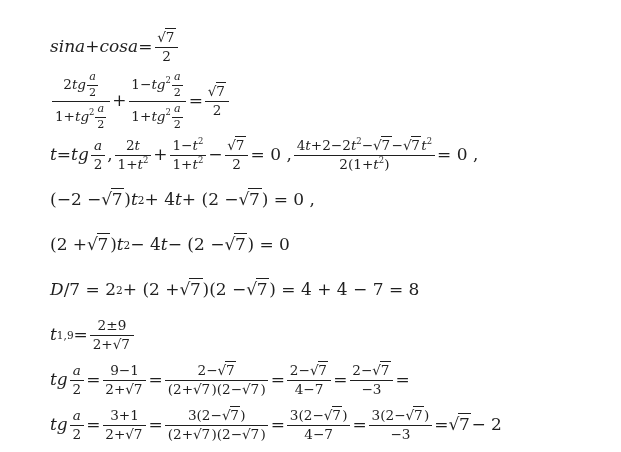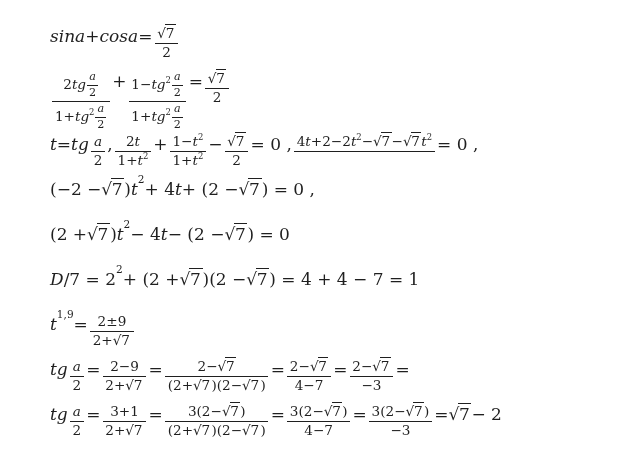--- a/index.html
+++ b/index.html
@@ -13,21 +13,21 @@
     overflow: hidden;
     font-family: "DejaVu Serif", "Liberation Serif", serif;
     color: #1f1f1f;
   }
   .page {
     padding: 26px 0 0 50px;
   }
   .math-line {
     min-height: 42px;
     display: flex;
-    align-items: flex-start;
+    align-items: center;
     margin-bottom: 3px;
     font-size: 17px;
     white-space: nowrap;
     line-height: 1.25;
   }
   i { font-style: italic; }
   .tx { }
   .frac {
     display: inline-block;
     text-align: center;
@@ -112,20 +112,21 @@
           <span class="den"><span class="tx">1+</span><i class="tx">t</i><sup><span class="tx">2</span></sup></span>
         </span>
         <span class="tx"> − </span>
         <span class="frac">
           <span class="num"><span class="sqrt"><span class="radical">√</span><span class="radicand"><span class="tx">7</span></span></span></span>
           <span class="den"><span class="tx">2</span></span>
         </span>
         <span class="tx"> = 0  ,  </span>
         <span class="frac">
           <span class="num"><span class="tx">4</span><i class="tx">t</i><span class="tx">+2−2</span><i class="tx">t</i><sup><span class="tx">2</span></sup><span class="tx">−</span><span class="sqrt"><span class="radical">√</span><span class="radicand"><span class="tx">7</span></span></span><span class="tx">−</span><span class="sqrt"><span class="radical">√</span><span class="radicand"><span class="tx">7</span></span></span><i class="tx">t</i><sup><span class="tx">2</span></sup></span>
+          <span class="den"><span class="tx">2(1+</span><i class="tx">t</i><sup><span class="tx">2</span></sup><span class="tx">)</span></span>
         </span>
         <span class="tx"> = 0 ,</span>
       </div>
       <div class="math-line">
         <span class="tx">(−2 − </span>
         <span class="sqrt"><span class="radical">√</span><span class="radicand"><span class="tx">7</span></span></span>
         <span class="tx">)</span>
         <i class="tx">t</i>
         <sup><span class="tx">2</span></sup>
         <span class="tx"> + 4</span>
@@ -147,40 +148,40 @@
         <span class="tx">) = 0</span>
       </div>
       <div class="math-line">
         <i class="tx">D</i>
         <span class="tx">/7 = 2</span>
         <sup><span class="tx">2</span></sup>
         <span class="tx"> + (2 + </span>
         <span class="sqrt"><span class="radical">√</span><span class="radicand"><span class="tx">7</span></span></span>
         <span class="tx">)(2 − </span>
         <span class="sqrt"><span class="radical">√</span><span class="radicand"><span class="tx">7</span></span></span>
-        <span class="tx">) = 4 + 4 − 7 = 1</span>
+        <span class="tx">) = 4 + 4 − 7 = 8</span>
       </div>
       <div class="math-line">
         <i class="tx">t</i>
         <sub><span class="tx">1,9</span></sub>
         <span class="tx"> = </span>
         <span class="frac">
           <span class="num"><span class="tx">2±9</span></span>
           <span class="den"><span class="tx">2+</span><span class="sqrt"><span class="radical">√</span><span class="radicand"><span class="tx">7</span></span></span></span>
         </span>
       </div>
       <div class="math-line">
         <i class="tx">tg</i>
         <span class="frac">
           <span class="num"><i class="tx">a</i></span>
           <span class="den"><span class="tx">2</span></span>
         </span>
         <span class="tx"> = </span>
         <span class="frac">
-          <span class="num"><span class="tx">2−9</span></span>
+          <span class="num"><span class="tx">9−1</span></span>
           <span class="den"><span class="tx">2+</span><span class="sqrt"><span class="radical">√</span><span class="radicand"><span class="tx">7</span></span></span></span>
         </span>
         <span class="tx"> = </span>
         <span class="frac">
           <span class="num"><span class="tx">2−</span><span class="sqrt"><span class="radical">√</span><span class="radicand"><span class="tx">7</span></span></span></span>
           <span class="den"><span class="tx">(2+</span><span class="sqrt"><span class="radical">√</span><span class="radicand"><span class="tx">7</span></span></span><span class="tx">)(2−</span><span class="sqrt"><span class="radical">√</span><span class="radicand"><span class="tx">7</span></span></span><span class="tx">)</span></span>
         </span>
         <span class="tx"> = </span>
         <span class="frac">
           <span class="num"><span class="tx">2−</span><span class="sqrt"><span class="radical">√</span><span class="radicand"><span class="tx">7</span></span></span></span>

